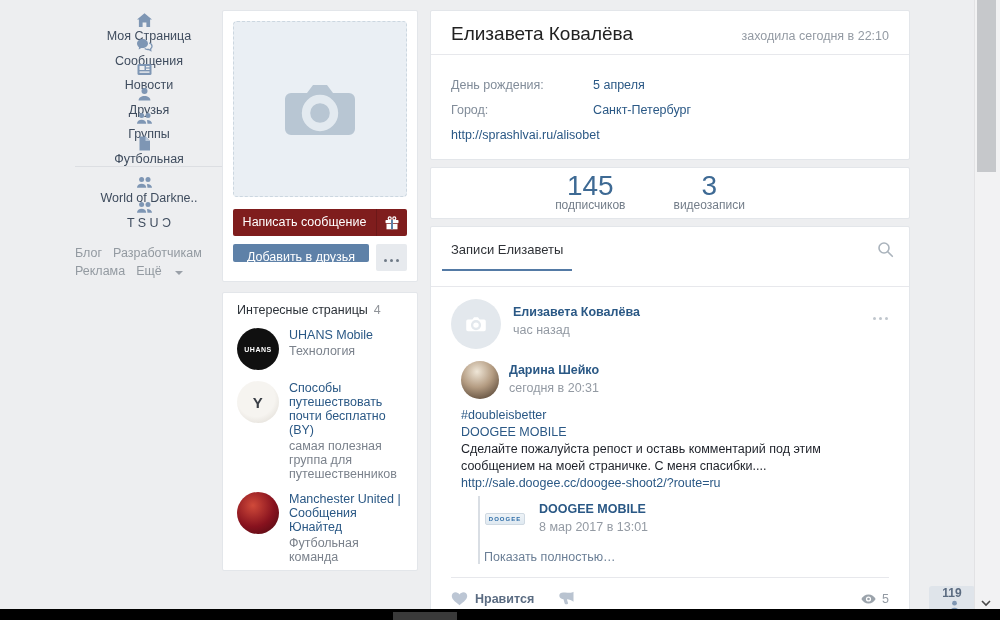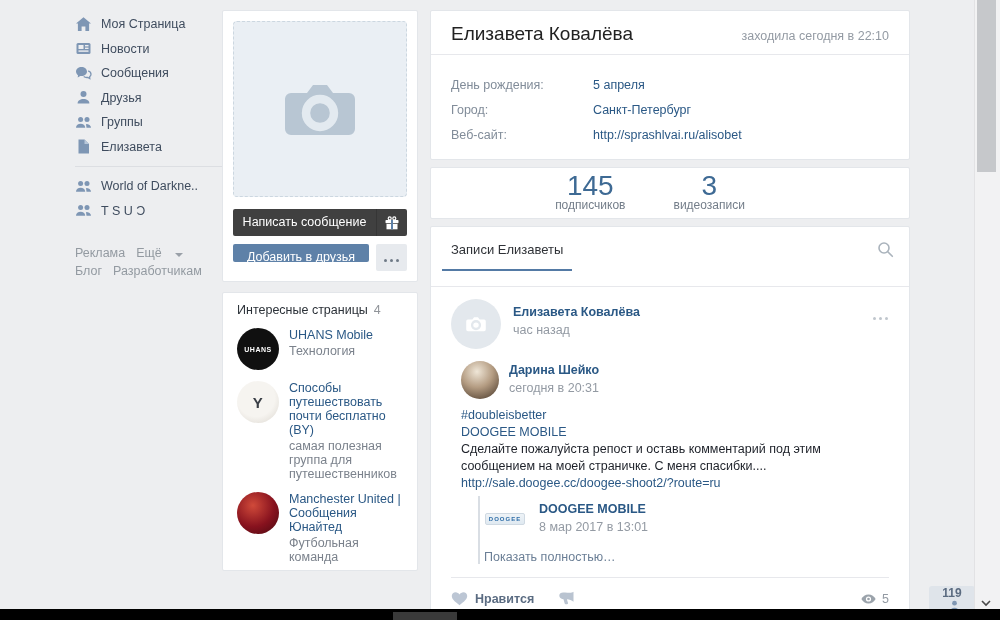--- a/index.html
+++ b/index.html
@@ -7,35 +7,35 @@
   body {
     position:relative; overflow:hidden;
     background:#edeef0;
     font-family:"Liberation Sans", sans-serif;
     font-size:12.5px; color:#2b3138;
   }
   .panel { background:#fff; border:1px solid #e3e6ea; border-radius:2px; }
 
   
   #left-nav { position:absolute; left:75px; top:12px; width:148px; }
-  .nav-item { display:flex; align-items:center; height:24.5px; cursor:pointer; }
+  .nav-item { display:flex; align-items:center; height:24.5px; cursor:pointer;flex-direction:column; }
   .nav-item svg { flex:none; margin-right:9px; }
   .nav-label { color:#3f4c5e; }
   .nav-divider { border-top:1px solid #dcdee2; margin:7px 0; }
   #nav-footer { position:absolute; left:75px; top:244px; width:160px; color:#939aa1; line-height:18px; }
   #nav-footer span { margin-right:11px; cursor:pointer; }
   .caret { display:inline-block; width:0; height:0; border-left:4px solid transparent;
            border-right:4px solid transparent; border-top:4px solid #9aa0a8; margin-left:2px; }
 
   
   #middle-col { position:absolute; left:222px; top:10px; width:196px; }
   #photo-card { padding:10px; }
   .photo-ph { height:176px; background:#eaeff4; border:1px dashed #ccd7e0; border-radius:4px;
               display:flex; align-items:center; justify-content:center; }
-  .btn-msg { margin-top:12px; height:27px; background:#404040; border-radius:2px; color:#fff;
+  .btn-msg { margin-top:12px; height:27px; background:#7f1d1d; border-radius:2px; color:#fff;
              display:flex; align-items:stretch; cursor:pointer; }
   .btn-msg-label { flex:1; text-align:center; line-height:27px; }
   .btn-gift { width:31px; border-left:1px solid rgba(0,0,0,.15); display:flex; align-items:center; justify-content:center; }
   .btn-row { margin-top:8px; display:flex; gap:7px; }
   .btn-add { flex:1; height:18px; background:#5e81a8; border-radius:2px; color:#fff;
              text-align:center; line-height:27px; cursor:pointer; }
   .btn-more { width:31px; height:27px; background:#e7eaee; border-radius:2px;
               display:flex; align-items:center; justify-content:center; cursor:pointer; }
   .dots i { display:inline-block; width:3px; height:3px; border-radius:50%; background:#6f7a87; margin:0 1.5px; }
   .dots.lite i { background:#c0c6cd; }
@@ -127,57 +127,57 @@
 
 <nav id="left-nav">
   <div class="nav-item">
     <svg width="17" height="17" viewBox="0 0 17 17">
         <path d="M8.5 1.2 L16 7.6 h-1.9 V15 H10.4 V10.4 h-3.8 V15 H2.9 V7.6 H1 z" fill="#7e96b4"></path>
       </svg>
     <span class="nav-label">Моя Страница</span>
   </div>
   <div class="nav-item">
     <svg width="17" height="17" viewBox="0 0 17 17">
+        <path d="M6.5 2C3.5 2 1 4 1 6.6c0 1.5.8 2.8 2 3.6L2.7 12.6l2.6-1.6c.4.1.8.1 1.2.1 3 0 5.5-2 5.5-4.5S9.5 2 6.5 2z" fill="#7e96b4"></path>
+        <path d="M13.2 5.8c1.7.6 2.8 1.9 2.8 3.4 0 1-.5 1.9-1.4 2.5l.2 1.9-2-1.2c-.3.1-.7.1-1 .1-1.2 0-2.3-.4-3.1-1" fill="none" stroke="#7e96b4" stroke-width="1.3"></path>
+      </svg>
+    <span class="nav-label">Сообщения</span>
+  </div>
+  <div class="nav-item">
+    <svg width="17" height="17" viewBox="0 0 17 17">
         <rect x="1.5" y="3" width="14" height="11" rx="1.5" fill="#7e96b4"></rect>
         <rect x="3.5" y="5" width="5" height="4" fill="#edeef0"></rect>
         <rect x="10" y="5" width="3.5" height="1.4" fill="#edeef0"></rect>
         <rect x="10" y="7.6" width="3.5" height="1.4" fill="#edeef0"></rect>
         <rect x="3.5" y="10.4" width="10" height="1.4" fill="#edeef0"></rect>
       </svg>
     <span class="nav-label">Новости</span>
   </div>
   <div class="nav-item">
     <svg width="17" height="17" viewBox="0 0 17 17">
-        <path d="M6.5 2C3.5 2 1 4 1 6.6c0 1.5.8 2.8 2 3.6L2.7 12.6l2.6-1.6c.4.1.8.1 1.2.1 3 0 5.5-2 5.5-4.5S9.5 2 6.5 2z" fill="#7e96b4"></path>
-        <path d="M13.2 5.8c1.7.6 2.8 1.9 2.8 3.4 0 1-.5 1.9-1.4 2.5l.2 1.9-2-1.2c-.3.1-.7.1-1 .1-1.2 0-2.3-.4-3.1-1" fill="none" stroke="#7e96b4" stroke-width="1.3"></path>
-      </svg>
-    <span class="nav-label">Сообщения</span>
-  </div>
-  <div class="nav-item">
-    <svg width="17" height="17" viewBox="0 0 17 17">
         <circle cx="8.5" cy="4.9" r="3" fill="#7e96b4"></circle>
         <path d="M2.6 14.6c0-3 2.6-4.6 5.9-4.6s5.9 1.6 5.9 4.6z" fill="#7e96b4"></path>
       </svg>
     <span class="nav-label">Друзья</span>
   </div>
   <div class="nav-item">
     <svg width="17" height="17" viewBox="0 0 17 17">
         <circle cx="5.6" cy="5.6" r="2.5" fill="#7e96b4"></circle>
         <path d="M1 13.7c0-2.5 2.1-3.9 4.6-3.9s4.6 1.4 4.6 3.9z" fill="#7e96b4"></path>
         <circle cx="12" cy="5.6" r="2.5" fill="#7e96b4"></circle>
         <path d="M11 9.9c2.8 0 5 1.4 5 3.8h-4.5" fill="#7e96b4"></path>
       </svg>
     <span class="nav-label">Группы</span>
   </div>
   <div class="nav-item">
     <svg width="17" height="17" viewBox="0 0 17 17">
         <path d="M3.5 1.5h6L14 6v9.5H3.5z" fill="#7e96b4"></path>
         <path d="M9.5 1.5 14 6H9.5z" fill="#b9c8da"></path>
       </svg>
-    <span class="nav-label">Елизавета</span>
+    <span class="nav-label">Футбольная</span>
   </div>
   <div class="nav-divider"></div>
   <div class="nav-item">
     <svg width="17" height="17" viewBox="0 0 17 17">
         <circle cx="5.6" cy="5.6" r="2.5" fill="#7e96b4"></circle>
         <path d="M1 13.7c0-2.5 2.1-3.9 4.6-3.9s4.6 1.4 4.6 3.9z" fill="#7e96b4"></path>
         <circle cx="12" cy="5.6" r="2.5" fill="#7e96b4"></circle>
         <path d="M11 9.9c2.8 0 5 1.4 5 3.8h-4.5" fill="#7e96b4"></path>
       </svg>
     <span class="nav-label">World of Darkne..</span>
@@ -188,24 +188,24 @@
         <path d="M1 13.7c0-2.5 2.1-3.9 4.6-3.9s4.6 1.4 4.6 3.9z" fill="#7e96b4"></path>
         <circle cx="12" cy="5.6" r="2.5" fill="#7e96b4"></circle>
         <path d="M11 9.9c2.8 0 5 1.4 5 3.8h-4.5" fill="#7e96b4"></path>
       </svg>
     <span class="nav-label">T S U Ɔ</span>
   </div>
 </nav>
 
 <div id="nav-footer">
   <div>
+    <span>Блог</span><span>Разработчикам</span>
+  </div>
+  <div>
     <span>Реклама</span><span><span>Ещё</span><i class="caret"></i></span>
-  </div>
-  <div>
-    <span>Блог</span><span>Разработчикам</span>
   </div>
 </div>
 
 <div id="middle-col">
   <div class="panel" id="photo-card">
     <div class="photo-ph">
       <svg width="86" height="64" viewBox="0 0 43 32">
           <path d="M7 8h8l3-4h7l3 4h8a3 3 0 0 1 3 3v15a3 3 0 0 1-3 3H7a3 3 0 0 1-3-3V11a3 3 0 0 1 3-3z" fill="#b8c6d3"></path>
           <circle cx="21.5" cy="18" r="7" fill="none" stroke="#e3eaf0" stroke-width="4.2"></circle>
         </svg>
@@ -269,21 +269,20 @@
     <div class="p1-details">
       <div class="d-row">
         <span class="d-label">День рождения:</span>
         <span class="d-value">5 апреля</span>
       </div>
       <div class="d-row">
         <span class="d-label">Город:</span>
         <span class="d-value">Санкт-Петербург</span>
       </div>
       <div class="d-row">
-        <span class="d-label">Веб-сайт:</span>
         <span class="d-value">http://sprashlvai.ru/alisobet</span>
       </div>
     </div>
   </div>
 
   <div class="panel" id="counters-card">
     <div class="cnt">
       <div class="cnt-num">145</div>
       <div class="cnt-label">подписчиков</div>
     </div>

